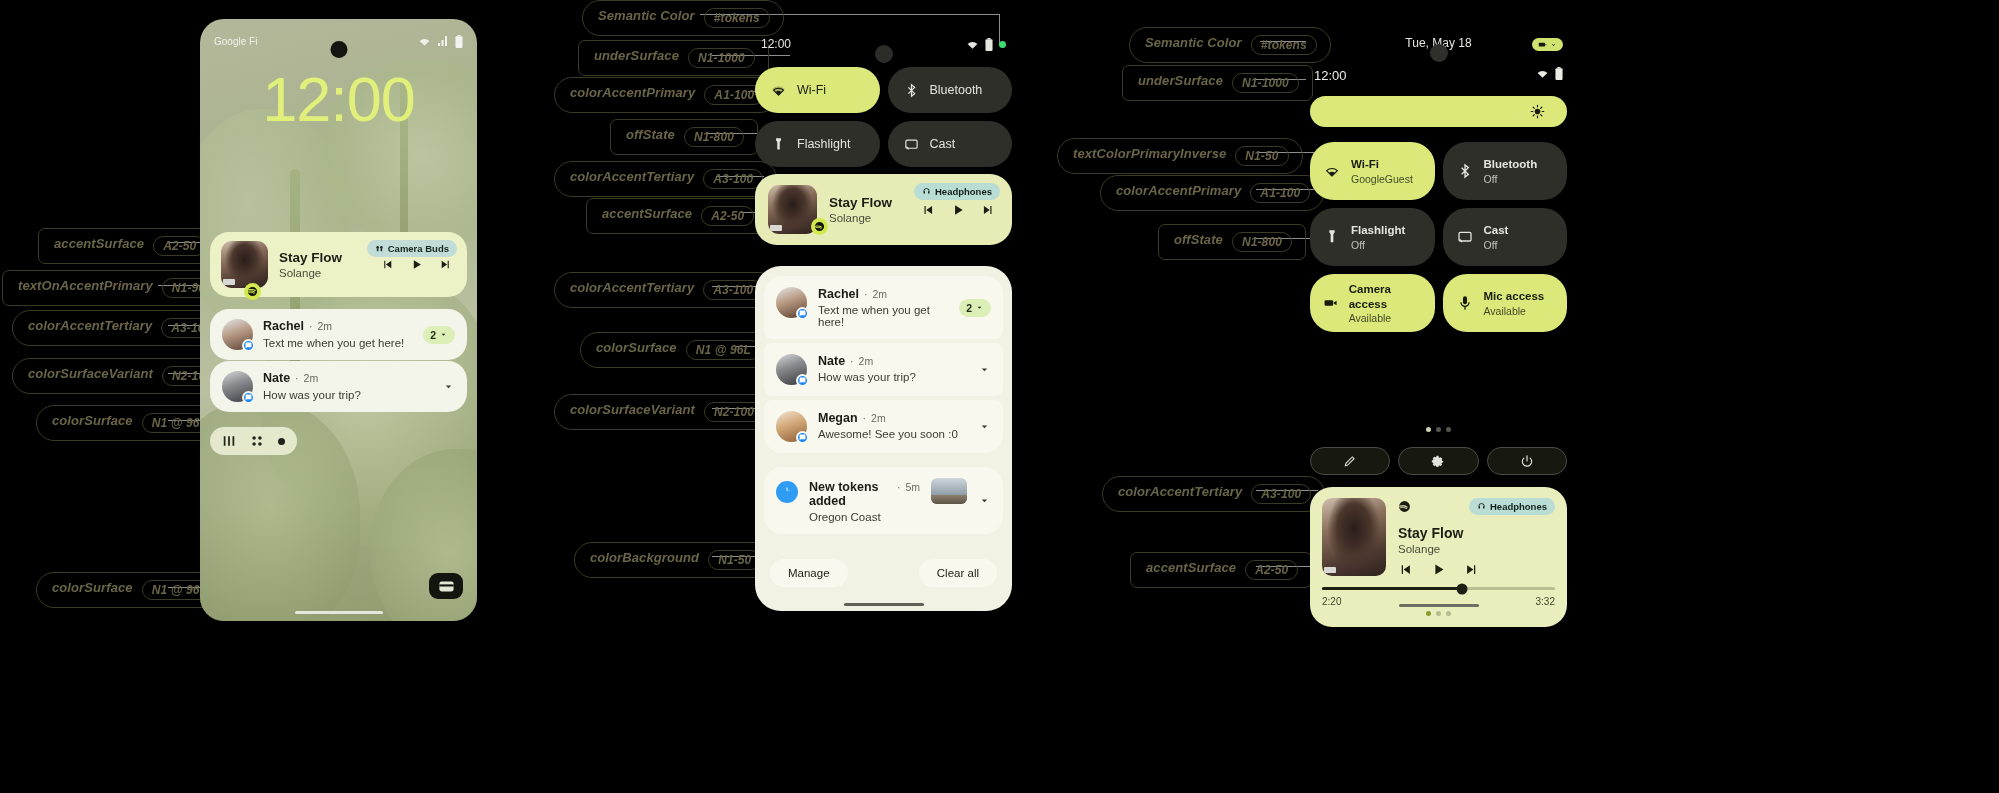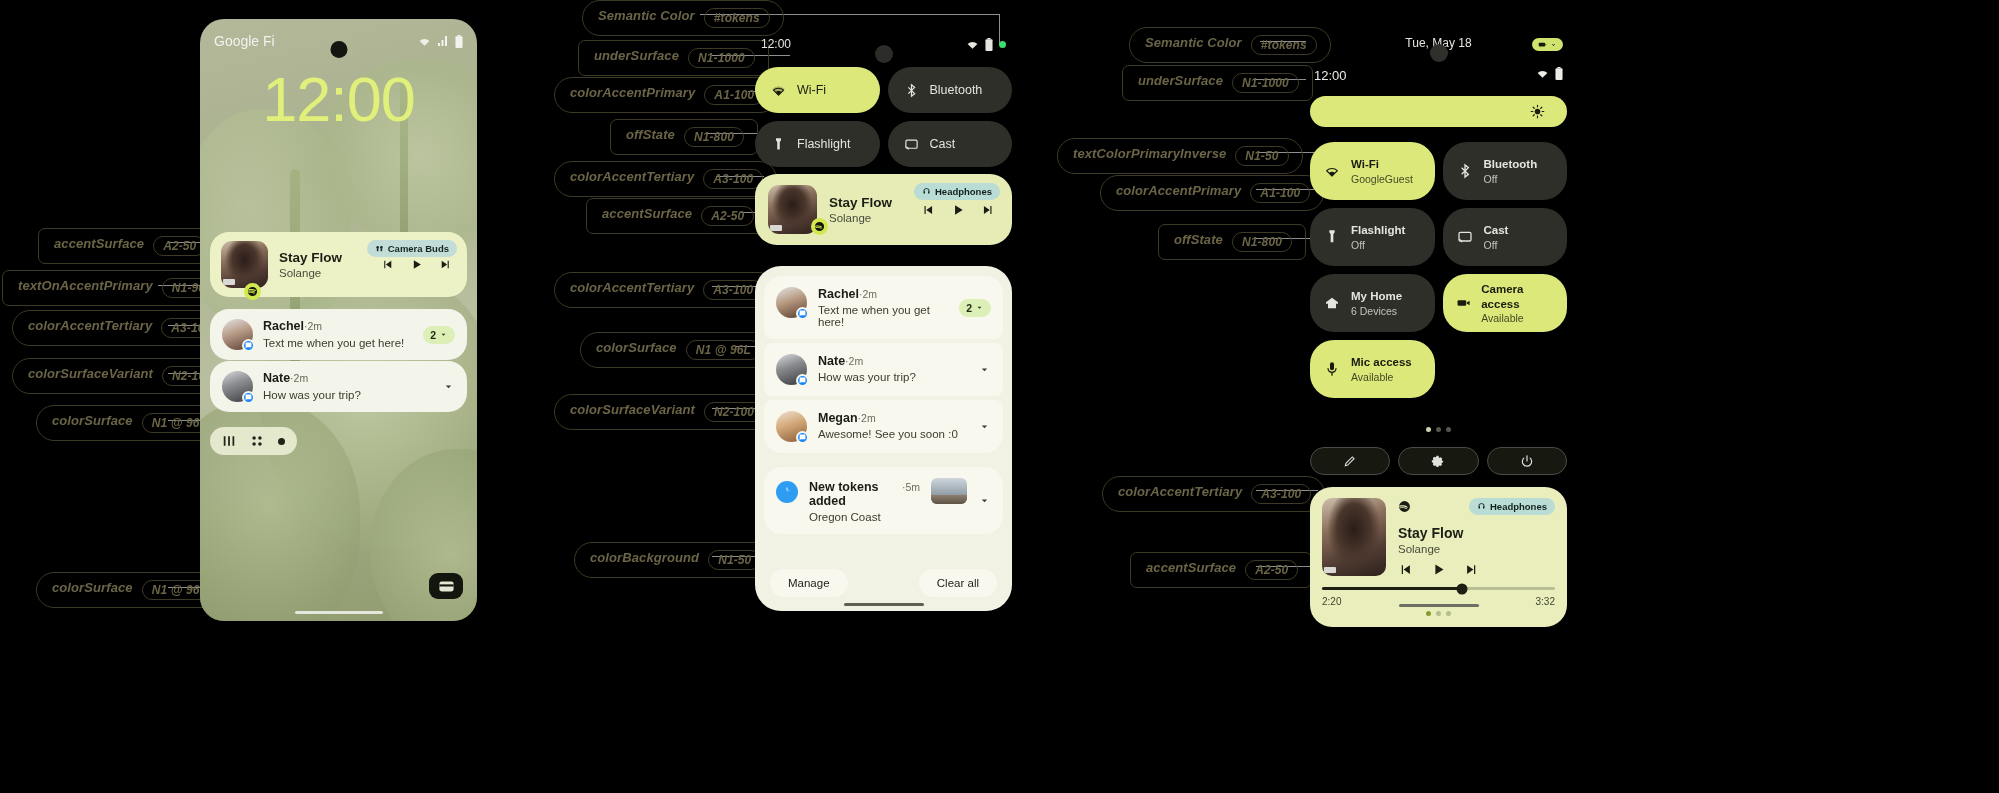--- a/index.html
+++ b/index.html
@@ -36,21 +36,21 @@
   .phone1 {
     position: absolute; left: 200px; top: 19px;
     width: 277px; height: 602px;
     border-radius: 24px; overflow: hidden;
     background: linear-gradient(165deg,#b3b89a 0%,#a9b18d 28%,#b9c0a0 55%,#9fa87f 80%,#8f9a6e 100%);
   }
   .ph1-leaves { position: absolute; inset: 0; }
   .ph1-leaves div { position: absolute; border-radius: 50% 50% 45% 55%; opacity: .55; }
   .ph1-status { position: absolute; top: 11px; left: 0; right: 0; height: 22px;
     display: flex; align-items: center; justify-content: space-between; padding: 0 14px; }
-  .ph1-carrier { color: #f2f2ee; font-size: 14px; text-align: center; }
+  .ph1-carrier { color: #f2f2ee; font-size: 10px; text-align: center; }
   .ph1-icons { display: flex; gap: 6px; align-items: center; color: #f2f2ee; }
   .punch { position: absolute; top: 22px; left: 50%; transform: translateX(-50%);
     width: 17px; height: 17px; border-radius: 50%; background: #141511; }
   .ph1-clock {
     position: absolute; top: 44px; left: 0; right: 0; text-align: center;
     font-size: 63px; font-weight: 300; color: #e1f07a; letter-spacing: -1px;
   }
   .ph1-media {
     position: absolute; left: 10px; right: 10px; top: 213px;
     background: #edf1c6; border-radius: 19px; padding: 9px 11px;
@@ -90,21 +90,21 @@
   .ph1-notif.n2 { top: 342px; border-radius: 19px; }
   .avatar { width: 31px; height: 31px; border-radius: 50%; position: relative; flex: 0 0 auto; overflow: visible; }
   .avatar .face { position: absolute; inset: 0; border-radius: 50%; overflow: hidden; }
   .avatar .appdot {
     position: absolute; right: -2px; bottom: -2px;
     width: 13px; height: 13px; border-radius: 50%;
     background: #1b87f7; border: 2px solid #f3f4ea;
     display: flex; align-items: center; justify-content: center;
   }
   .nrow { flex: 1 1 auto; min-width: 0; }
-  .nhead { display: flex; align-items: baseline; }
+  .nhead { display: flex; align-items: baseline; gap: 5px; }
   .nname { font-size: 12.5px; font-weight: 700; color: #1b1c15; }
   .ntime { font-size: 10.5px; color: #66685a; }
   .nbody { font-size: 11.5px; color: #3b3d30; margin-top: 3px; line-height: 1.25; }
   .ncount {
     background: #dcefb6; color: #1f2a12; border-radius: 14px;
     font-size: 10.5px; font-weight: 600; padding: 3px 7px;
     display: flex; align-items: center; gap: 3px; flex: 0 0 auto; align-self: center;
   }
   .nchev { color: #3b3d30; flex: 0 0 auto; align-self: center; }
   .ph1-shortcuts {
@@ -173,21 +173,21 @@
     width: 36px; height: 26px; border-radius: 6px; flex: 0 0 auto;
     background: linear-gradient(180deg,#cfd6dc 0%,#9aa7b0 55%,#6e7b84 100%);
     position: relative; overflow: hidden;
   }
   .photo-thumb::after { content:""; position:absolute; left:0; right:0; bottom:0; height:9px;
     background: linear-gradient(180deg,#8d7f6e,#5d5345); }
   .bluedot {
     width: 22px; height: 22px; border-radius: 50%; background: #2f9cf4; flex: 0 0 auto;
     display: flex; align-items: center; justify-content: center; margin-top: 3px;
   }
-  .sh-actions { display: flex; justify-content: space-between; margin-top: auto; padding: 8px 6px 14px; }
+  .sh-actions { display: flex; justify-content: space-between; margin-top: auto; padding: 8px 6px 24px; }
   .sh-btn { background: #f8f8ee; color: #22241a; border: none;
     border-radius: 20px; font-size: 11.5px; padding: 8px 18px;
     font-family: "Liberation Sans", sans-serif; cursor: pointer; }
   .p2-home { position: absolute; bottom: 15px; left: 50%; transform: translateX(-50%);
     width: 80px; height: 3px; border-radius: 3px; background: #5e6055; }
 
   
   .phone3 { position: absolute; left: 1300px; top: 19px; width: 277px; height: 602px; }
   .p3-head { position: absolute; top: 16px; left: 0; right: 0; height: 18px;
     display: flex; align-items: center; justify-content: space-between; padding: 0 14px; }
@@ -752,29 +752,20 @@
       <div class="tile3 off">
         <svg width="16" height="16" viewBox="0 0 24 24" fill="none" stroke="currentColor" stroke-width="1.9">
             <rect x="3" y="5" width="18" height="13" rx="2"></rect>
             <path d="M3 16a4 4 0 014 4"></path>
           </svg>
         <div>
           <div class="t3-label">Cast</div>
           <div class="t3-sub">Off</div>
         </div>
       </div>
-      <div class="tile3 off">
-        <svg width="16" height="16" viewBox="0 0 24 24" fill="currentColor">
-            <path d="M12 4l9 7v2h-3v7H6v-7H3v-2z"></path>
-          </svg>
-        <div>
-          <div class="t3-label">My Home</div>
-          <div class="t3-sub">6 Devices</div>
-        </div>
-      </div>
       <div class="tile3 on">
         <svg width="16" height="16" viewBox="0 0 24 24" fill="currentColor">
             <path d="M3 7h11a2 2 0 012 2v6a2 2 0 01-2 2H3a2 2 0 01-2-2V9a2 2 0 012-2z"></path>
             <path d="M17 11l5-3v8l-5-3z"></path>
           </svg>
         <div>
           <div class="t3-label">Camera access</div>
           <div class="t3-sub">Available</div>
         </div>
       </div>

